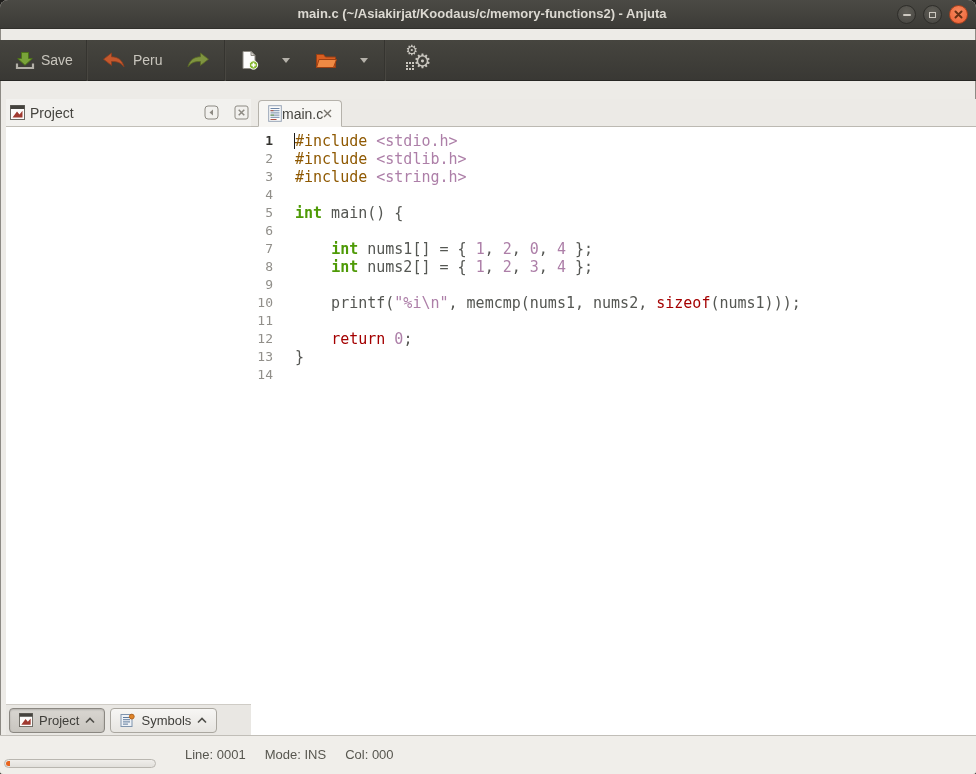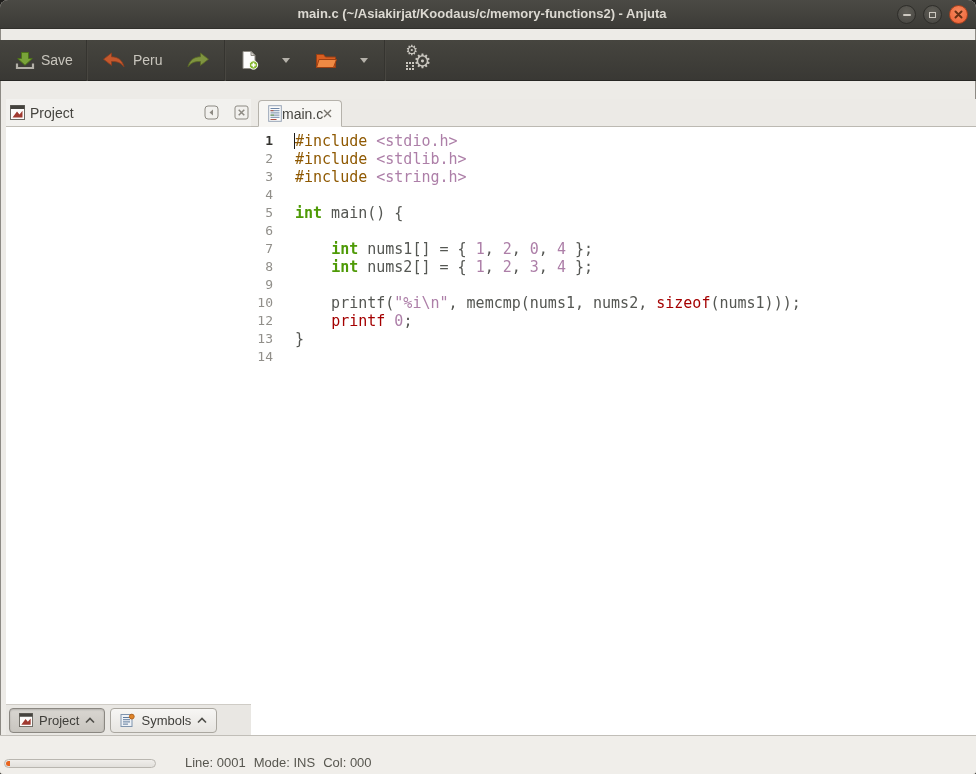--- a/index.html
+++ b/index.html
@@ -74,21 +74,21 @@
   .s-num  { color:var(--syntax-number); }
   .s-kw   { color:var(--syntax-type-keyword); font-weight:bold; }
   .s-flow { color:var(--syntax-flow-keyword); font-weight:normal; }
   .s-pln  { color:var(--syntax-plain); }
 
   
   .statusbar { position:absolute; left:0; right:0; bottom:0; height:39px; background:#f0eeea; border-top:1px solid #c1beb8; }
   .progress { position:absolute; left:4px; bottom:6px; width:152px; height:9px; border:1px solid #b9b6b0; border-radius:5px;
               background:linear-gradient(#f0eeeb,#e2e0dc); }
   .progress-fill { position:absolute; left:1px; top:1px; bottom:1px; width:4px; background:var(--accent-orange); border-radius:4px 0 0 4px; }
-  .status-text { position:absolute; left:185px; top:11px; display:flex; gap:8px; font-size:13px; color:#57564f;margin-top:8px; }
+  .status-text { position:absolute; left:185px; top:11px; display:flex; gap:19px; font-size:13px; color:#57564f; }
 </style>
 </head>
 <body>
 
 <div class="window">
 
   <div class="titlebar">
     <div class="title">main.c (~/Asiakirjat/Koodaus/c/memory-functions2) - Anjuta</div>
     <div class="controls">
       <div class="wbtn minmax">
@@ -264,22 +264,26 @@
           </div>
           <div class="code-row">
             <span class="ln">9</span>
             <span class="code"></span>
           </div>
           <div class="code-row">
             <span class="ln">10</span>
             <span class="code"><span class="s-pln">    printf(</span><span class="s-str">"%i\n"</span><span class="s-pln">, memcmp(nums1, nums2, </span><span class="s-flow">sizeof</span><span class="s-pln">(nums1)));</span></span>
           </div>
           <div class="code-row">
+            <span class="ln">11</span>
+            <span class="code"></span>
+          </div>
+          <div class="code-row">
             <span class="ln">12</span>
-            <span class="code"><span class="s-pln">    </span><span class="s-flow">printf</span><span class="s-pln"> </span><span class="s-num">0</span><span class="s-pln">;</span></span>
+            <span class="code"><span class="s-pln">    </span><span class="s-flow">return</span><span class="s-pln"> </span><span class="s-num">0</span><span class="s-pln">;</span></span>
           </div>
           <div class="code-row">
             <span class="ln">13</span>
             <span class="code"><span class="s-pln">}</span></span>
           </div>
           <div class="code-row">
             <span class="ln">14</span>
             <span class="code"></span>
           </div>
         </div>

